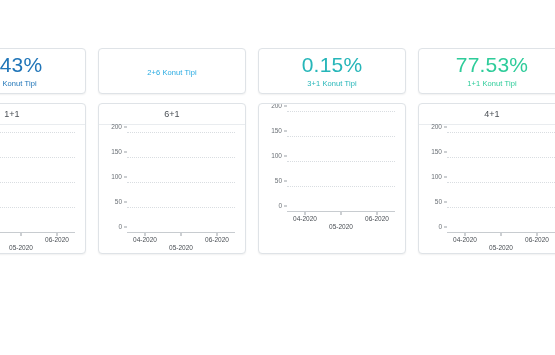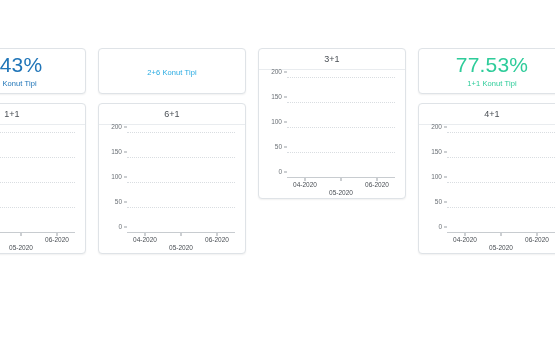--- a/index.html
+++ b/index.html
@@ -278,22 +278,25 @@
               <div class="xtick" style="left: 16.6667%; top: 3px;">04-2020</div>
               <div class="xtick-mark" style="left: 50%;"></div>
               <div class="xtick" style="left: 50%; top: 11px;">05-2020</div>
               <div class="xtick-mark" style="left: 83.3333%;"></div>
               <div class="xtick" style="left: 83.3333%; top: 3px;">06-2020</div>
             </div>
           </div>
         </div>
       </div>
       <div class="column">
+        <div class="kpi-card">
+          <div class="kpi-value" style="color: rgb(38, 182, 185);">0.15%</div>
+          <div class="kpi-label" style="color: rgb(38, 182, 185);">3+1 Konut Tipi</div>
+        </div>
         <div class="chart-card">
-          <div class="chart-header">3+1</div>
           <div class="chart-body">
             <div class="plot">
               <div class="gridline" style="bottom: 0%;">
                 <span class="ytick" style="bottom: 0px;">0</span>
               </div>
               <div class="gridline" style="bottom: 25%;">
                 <span class="ytick" style="bottom: 0px;">50</span>
               </div>
               <div class="gridline" style="bottom: 50%;">
                 <span class="ytick" style="bottom: 0px;">100</span>

